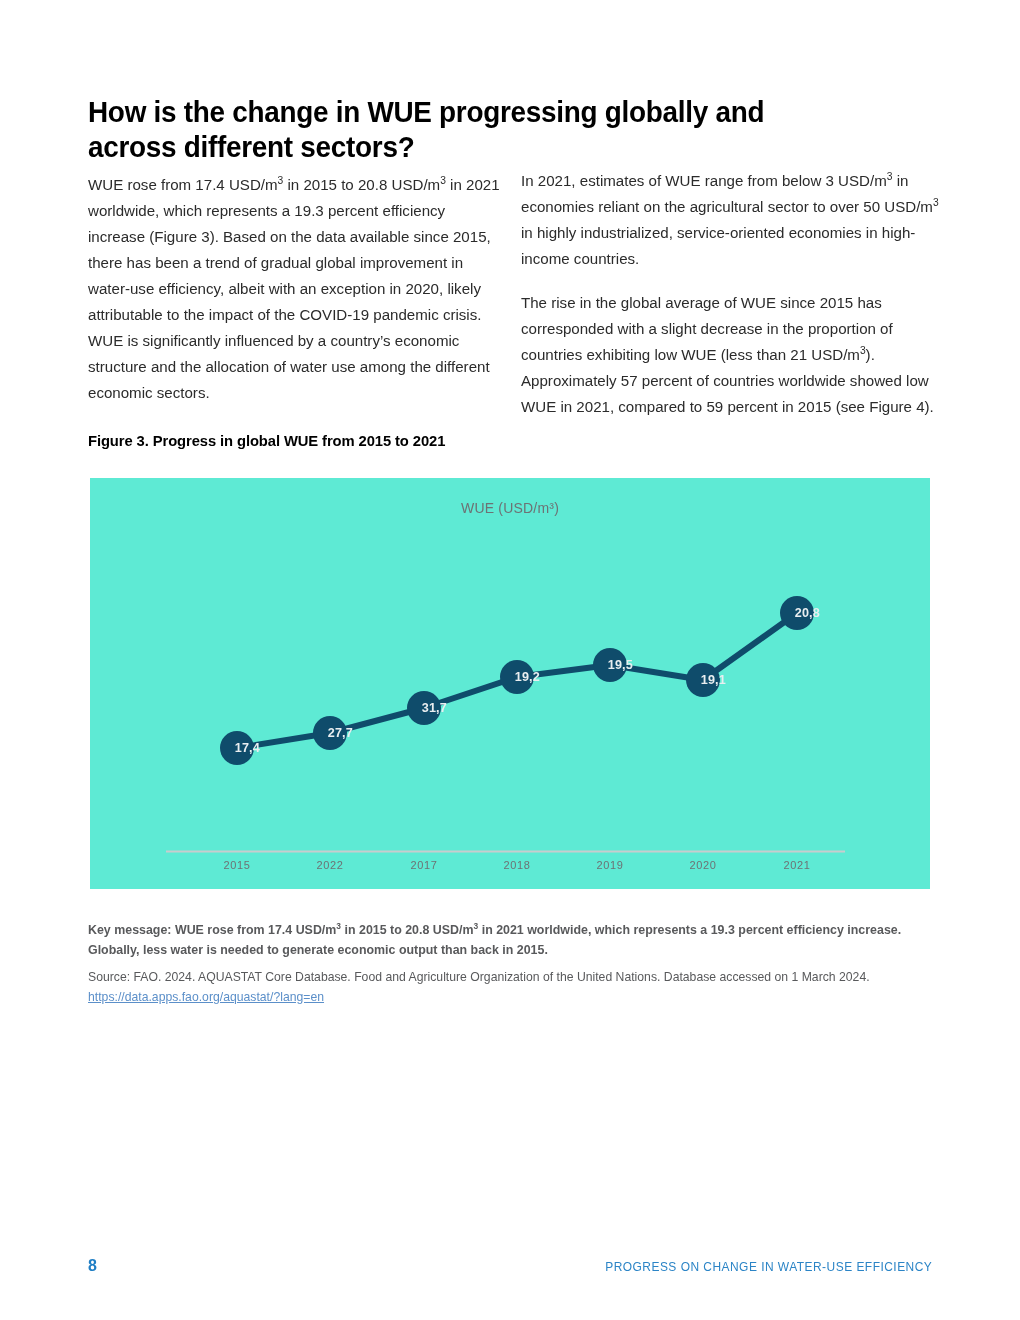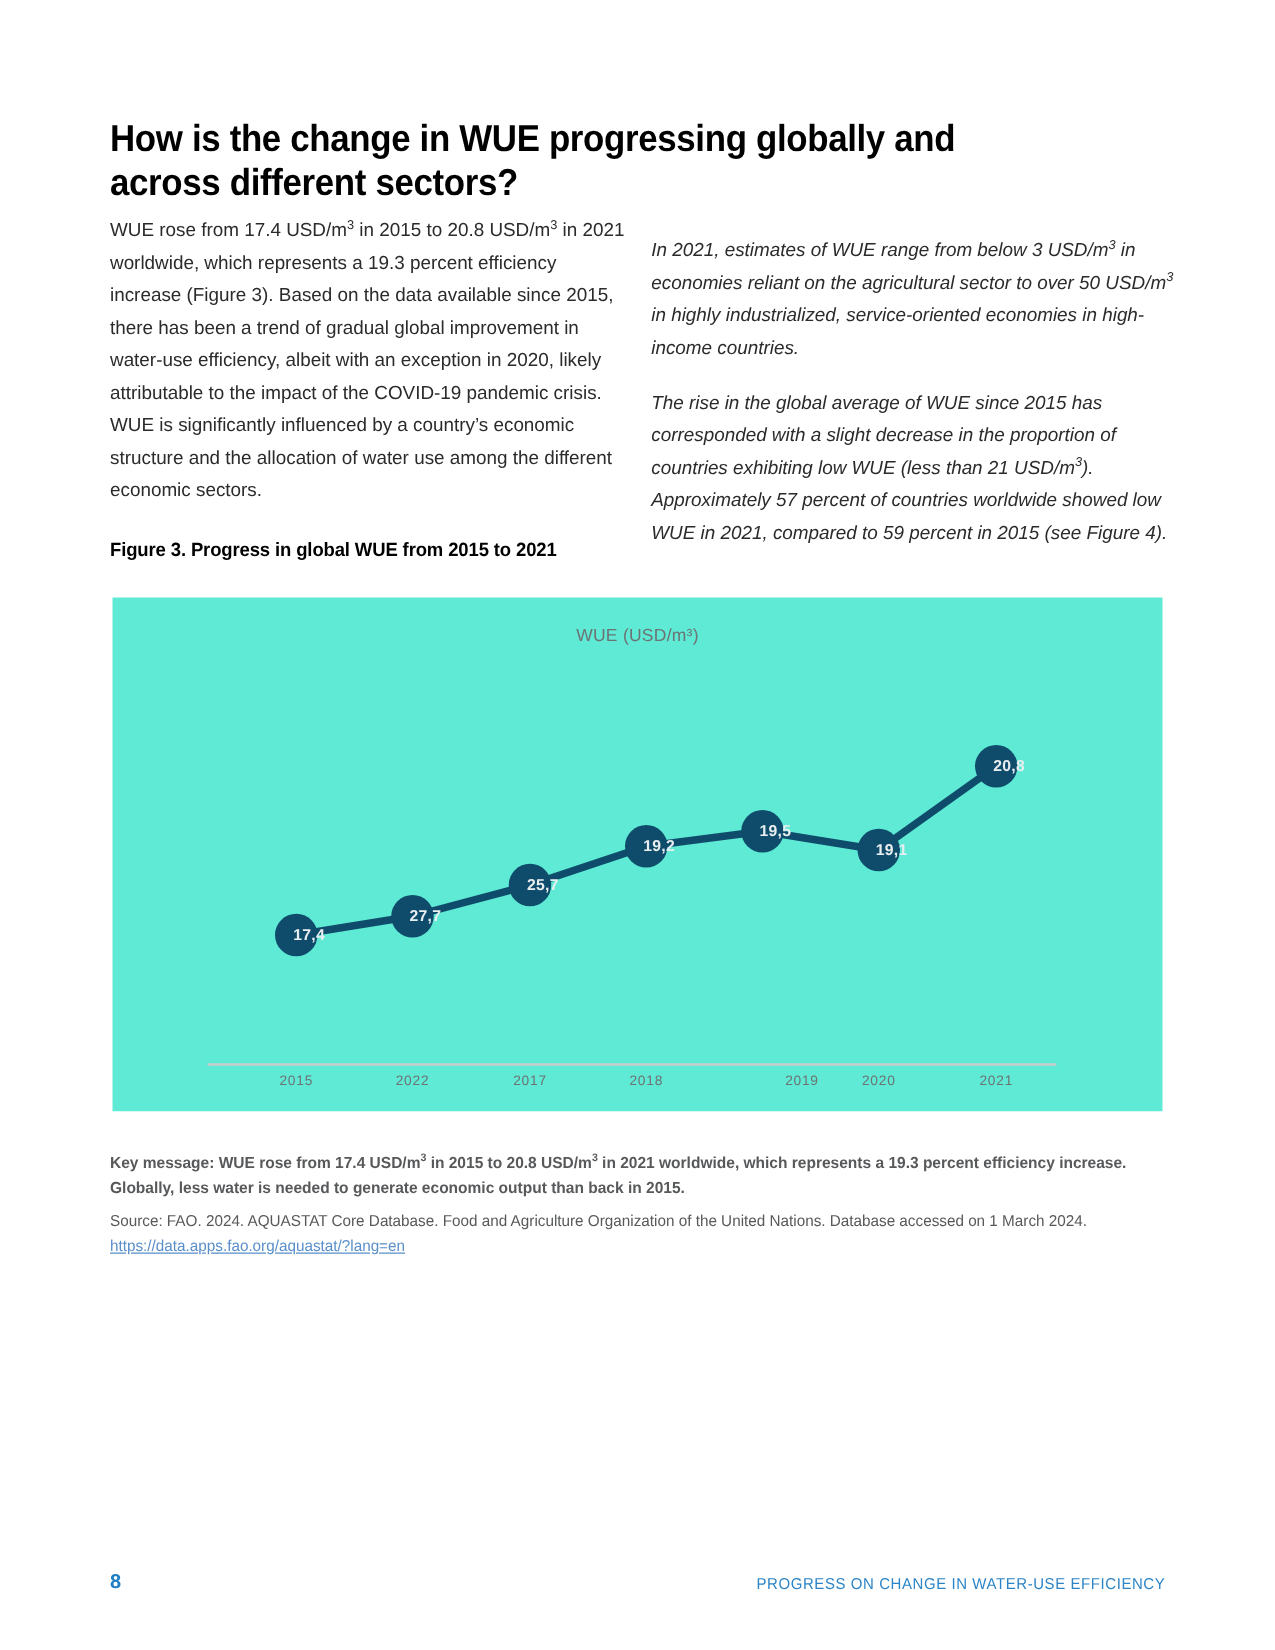--- a/index.html
+++ b/index.html
@@ -30,21 +30,21 @@
   }
 
   
   .col {
     position: absolute;
     font-size: 15.1px;
     line-height: 1.72;
     color: #2b2b2b;
   }
   .col-left  { left: 88px; top: 172px; width: 418px; }
-  .col-right { left: 521px; top: 188px; width: 420px; font-style: italic; }
+  .col-right { left: 521px; top: 168px; width: 420px; }
   .col p { margin: 0 0 18px 0; }
   sup { font-size: 0.68em; vertical-align: super; line-height: 0; }
 
   
   .figure-caption {
     position: absolute;
     left: 88px; top: 432px;
     font-size: 15.4px;
     font-weight: bold;
     color: #000000;
@@ -163,31 +163,31 @@
     <circle cx="330" cy="733" r="17" fill="#0f4c6b"></circle>
     <circle cx="424" cy="708" r="17" fill="#0f4c6b"></circle>
     <circle cx="517" cy="677" r="17" fill="#0f4c6b"></circle>
     <circle cx="610" cy="665" r="17" fill="#0f4c6b"></circle>
     <circle cx="703" cy="680" r="17" fill="#0f4c6b"></circle>
     <circle cx="797" cy="613" r="17" fill="#0f4c6b"></circle>
   </svg>
 
   <div class="dot-label" style="left:214px; top:741px;">17,4</div>
   <div class="dot-label" style="left:307px; top:726px;">27,7</div>
-  <div class="dot-label" style="left:401px; top:701px;">25,7</div>
+  <div class="dot-label" style="left:401px; top:701px;">31,7</div>
   <div class="dot-label" style="left:494px; top:670px;">19,2</div>
   <div class="dot-label" style="left:587px; top:658px;">19,5</div>
   <div class="dot-label" style="left:680px; top:673px;">19,1</div>
   <div class="dot-label" style="left:774px; top:606px;">20,8</div>
 
   <div class="xtick" style="left:192px;">2015</div>
   <div class="xtick" style="left:285px;">2022</div>
   <div class="xtick" style="left:379px;">2017</div>
   <div class="xtick" style="left:472px;">2018</div>
-  <div class="xtick" style="left:565px;text-align:right;">2019</div>
+  <div class="xtick" style="left:565px;">2019</div>
   <div class="xtick" style="left:658px;">2020</div>
   <div class="xtick" style="left:752px;">2021</div>
 
   <div class="key-message">Key message: WUE rose from 17.4 USD/m<sup>3</sup> in 2015 to 20.8 USD/m<sup>3</sup> in 2021 worldwide, which represents a 19.3 percent efficiency increase. Globally, less water is needed to generate economic output than back in 2015.</div>
 
   <div class="source">
     <span>Source: FAO. 2024. AQUASTAT Core Database. Food and Agriculture Organization of the United Nations. Database accessed on 1 March 2024.</span><br>
     <a class="source-link" href="#">https://data.apps.fao.org/aquastat/?lang=en</a>
   </div>
 

